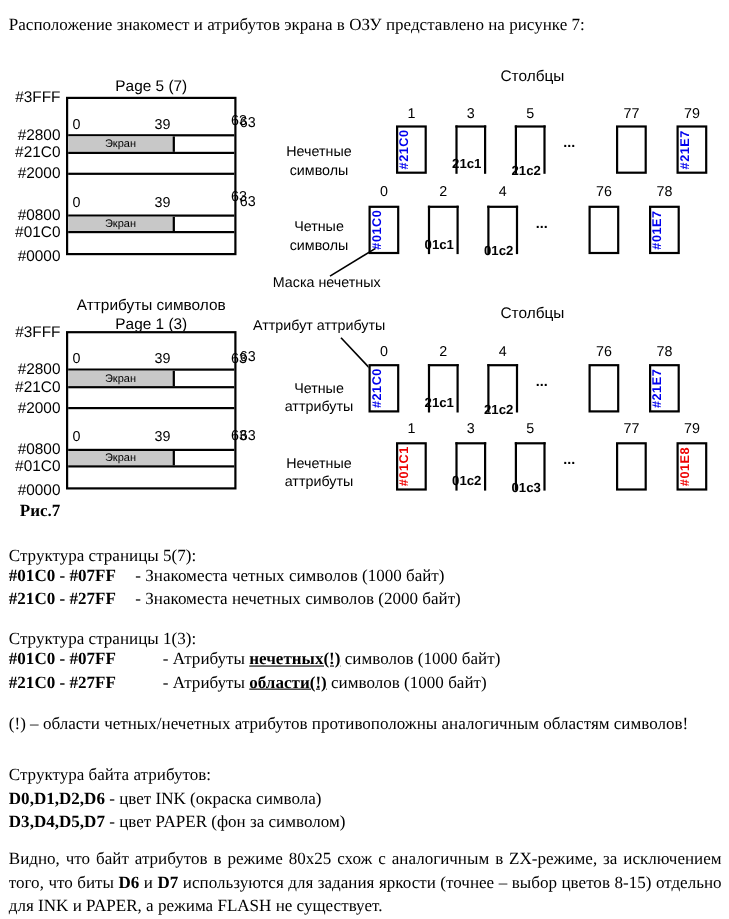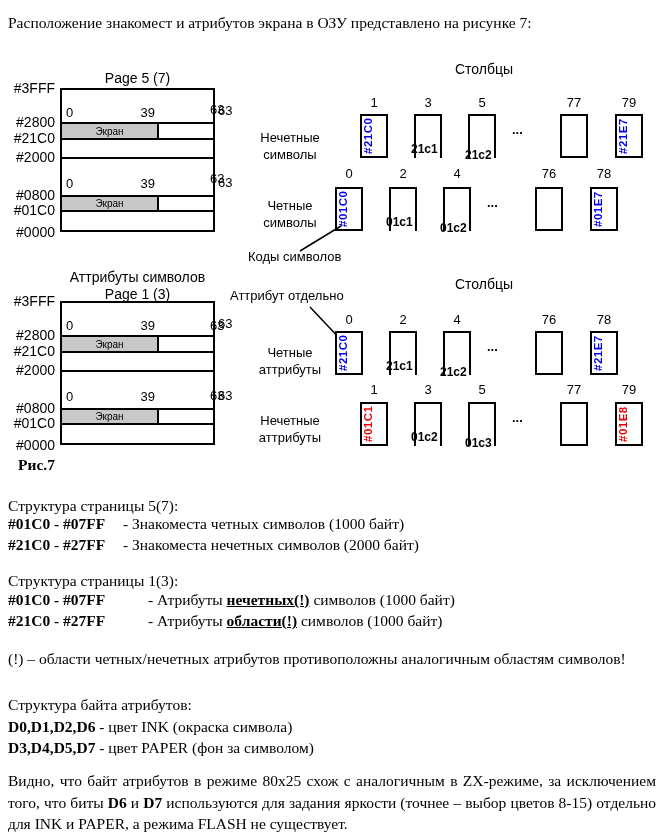--- a/index.html
+++ b/index.html
@@ -137,21 +137,21 @@
   <div class="boxlabel" style="left:240px;top:166px">01c2</div>
   <div class="dots" style="left:287px;top:140px">...</div>
   <div class="cbox ex3" style="top:132px"></div>
   <div class="cbox ex4" style="top:132px">
     <span class="vlabel blue">#01E7</span>
   </div>
 
   <svg class="abs" style="left:95px;top:167px" width="52" height="34">
     <line x1="5" y1="29" x2="46" y2="4" stroke="#000" stroke-width="1.5"></line>
   </svg>
-  <div class="ptrlab" style="left:48px;top:194px">Коды символов</div>
+  <div class="ptrlab" style="left:48px;top:194px">Маска нечетных</div>
 </div>
 
 <div class="memd" style="top:268px;height:215px">
   <div class="memtitle" style="top:1px">Аттрибуты символов</div>
   <div class="memtitle" style="top:18px">Page 1 (3)</div>
 
   <div class="addr" style="top:25px">#3FFF</div>
   <div class="addr" style="top:59px">#2800</div>
   <div class="addr" style="top:75px">#21C0</div>
   <div class="addr" style="top:94px">#2000</div>
@@ -171,21 +171,21 @@
     <div class="hline" style="top:105px"></div>
     <div class="band" style="top:107px;height:13px">Экран</div>
     <div class="hline" style="top:120px"></div>
   </div>
   <div class="m63" style="top:48px">63</div>
   <div class="m63" style="top:120px">63</div>
 </div>
 
 <div class="colsd" style="top:268px">
   <div class="colstitle" style="top:8px">Столбцы</div>
-  <div class="ptrlab" style="left:30px;top:20px">Аттрибут отдельно</div>
+  <div class="ptrlab" style="left:30px;top:20px">Аттрибут аттрибуты</div>
   <svg class="abs" style="left:105px;top:34px" width="44" height="46">
     <line x1="5" y1="5" x2="37" y2="39" stroke="#000" stroke-width="1.5"></line>
   </svg>
 
   <div class="s63" style="top:50px">63</div>
   <div class="sidelab" style="top:76px">
     <div>Четные</div>
     <div>аттрибуты</div>
   </div>
   <div class="cnum ex0" style="top:44px">0</div>

